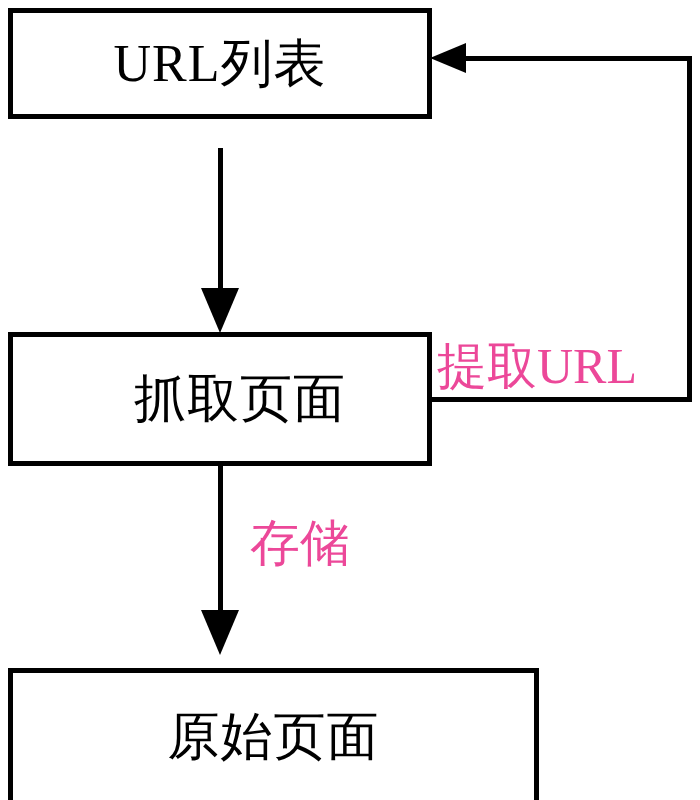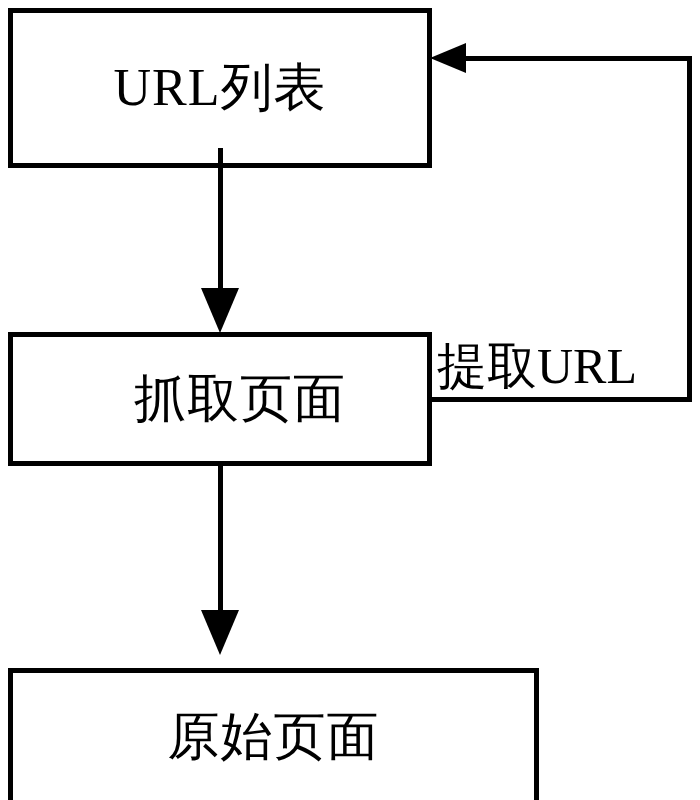--- a/index.html
+++ b/index.html
@@ -28,21 +28,21 @@
     font-size: 52px;
     line-height: 1;
     color: #000000;
     letter-spacing: 1px;
     white-space: nowrap;
   }
   .edge-label {
     position: absolute;
     font-size: 50px;
     line-height: 1;
-    color: #000000;
+    color: #ec4899;
     white-space: nowrap;
   }
   .v-line {
     position: absolute;
     background: #000000;
     width: 5px;
   }
   .h-line {
     position: absolute;
     background: #000000;
@@ -63,37 +63,38 @@
     border-top: 15px solid transparent;
     border-bottom: 15px solid transparent;
     border-right: 36px solid #000000;
   }
 </style>
 </head>
 <body>
 
 <div id="canvas">
 
-  <div class="node" style="left:8px; top:8px; width:424px; height:160px;">
+  <div class="node" style="left:8px; top:8px; width:424px; height:111px;">
     <span class="node-label">URL列表</span>
   </div>
 
   <div class="node" style="left:8px; top:332px; width:424px; height:134px;padding-left:40px;">
     <span class="node-label">抓取页面</span>
   </div>
 
   <div class="node" style="left:8px; top:668px; width:531px; height:138px;">
     <span class="node-label">原始页面</span>
   </div>
 
   <div class="v-line" style="left:218px; top:148px; height:142px;"></div>
   <div class="arrow-down" style="left:201px; top:288px;"></div>
 
   <div class="v-line" style="left:218px; top:466px; height:146px;"></div>
   <div class="arrow-down" style="left:201px; top:610px;"></div>
+  <div class="edge-label" style="left:250px; top:518px;">存储</div>
 
   <div class="h-line" style="left:430px; top:397px; width:262px;"></div>
   <div class="v-line" style="left:687px; top:56px; height:344px;"></div>
   <div class="h-line" style="left:464px; top:56px; width:228px;"></div>
   <div class="arrow-left" style="left:430px; top:43px;"></div>
   <div class="edge-label" style="left:437px; top:341px;">提取URL</div>
 
 </div>
 
 </body></html>

